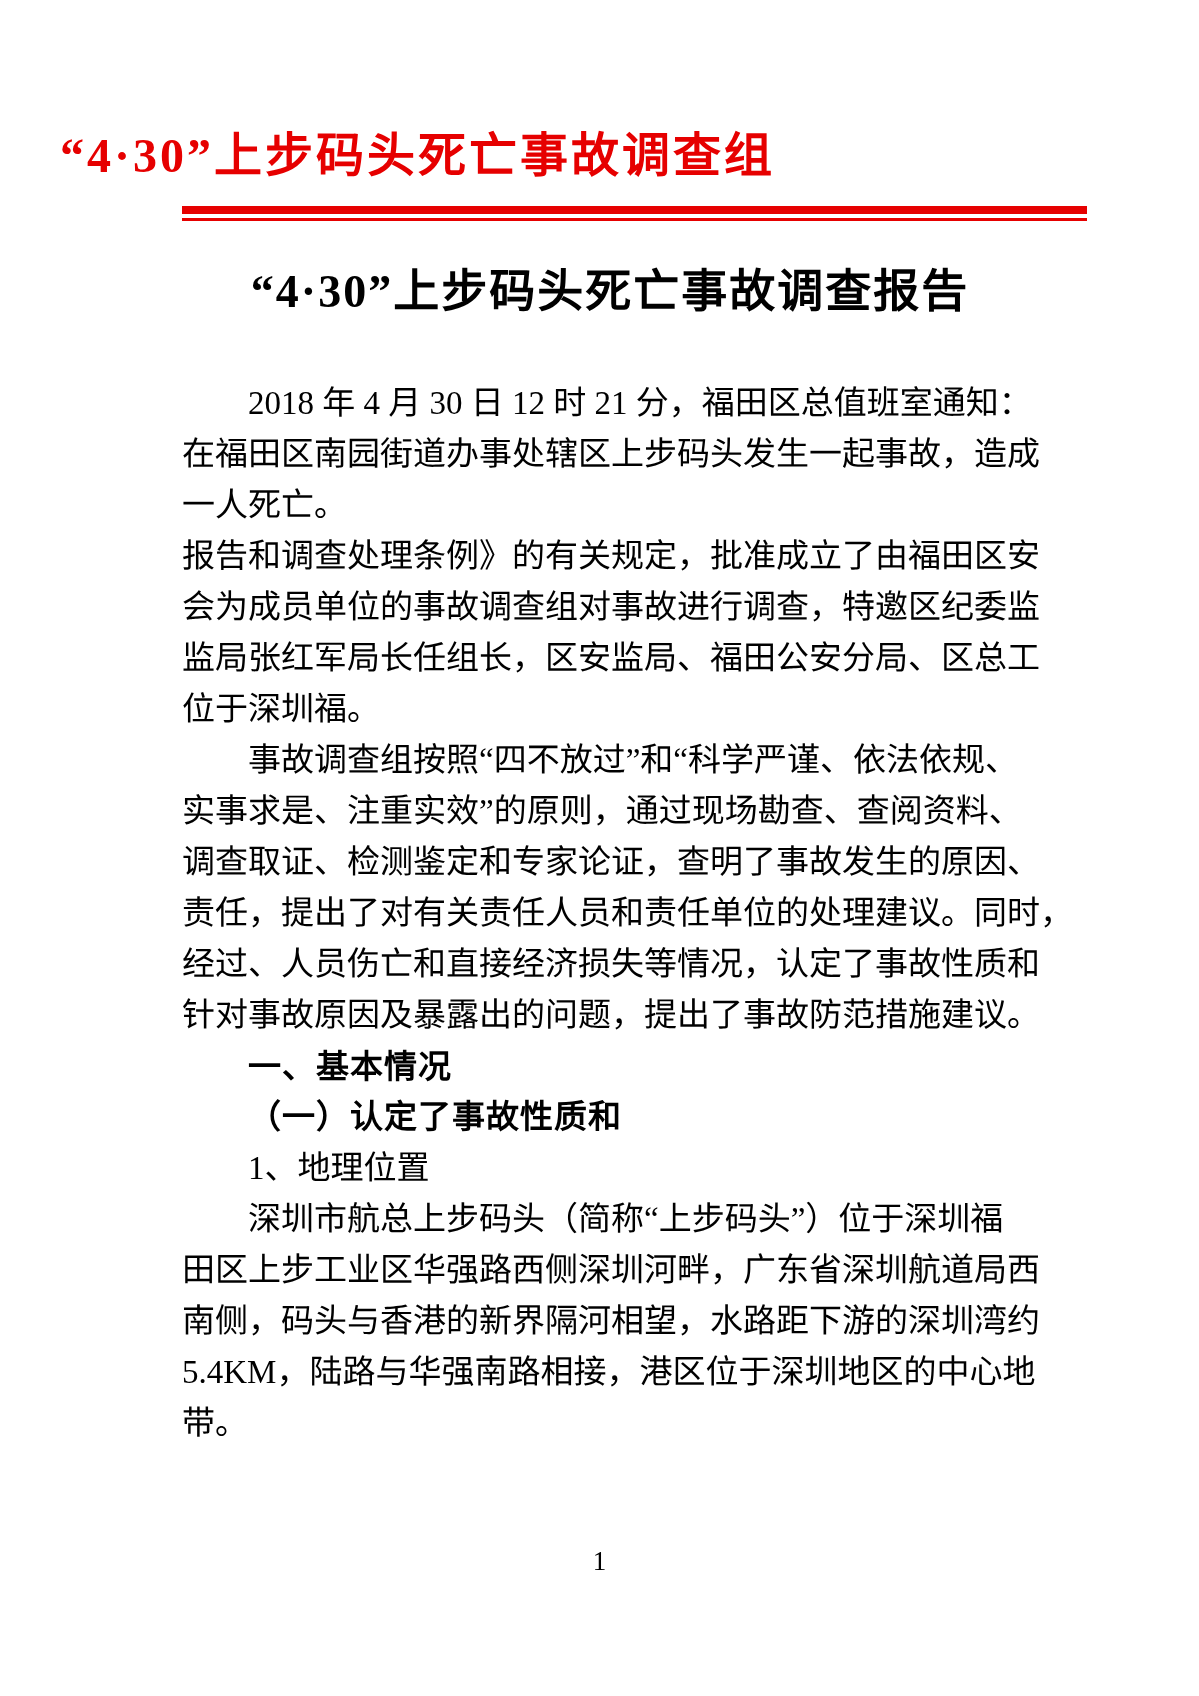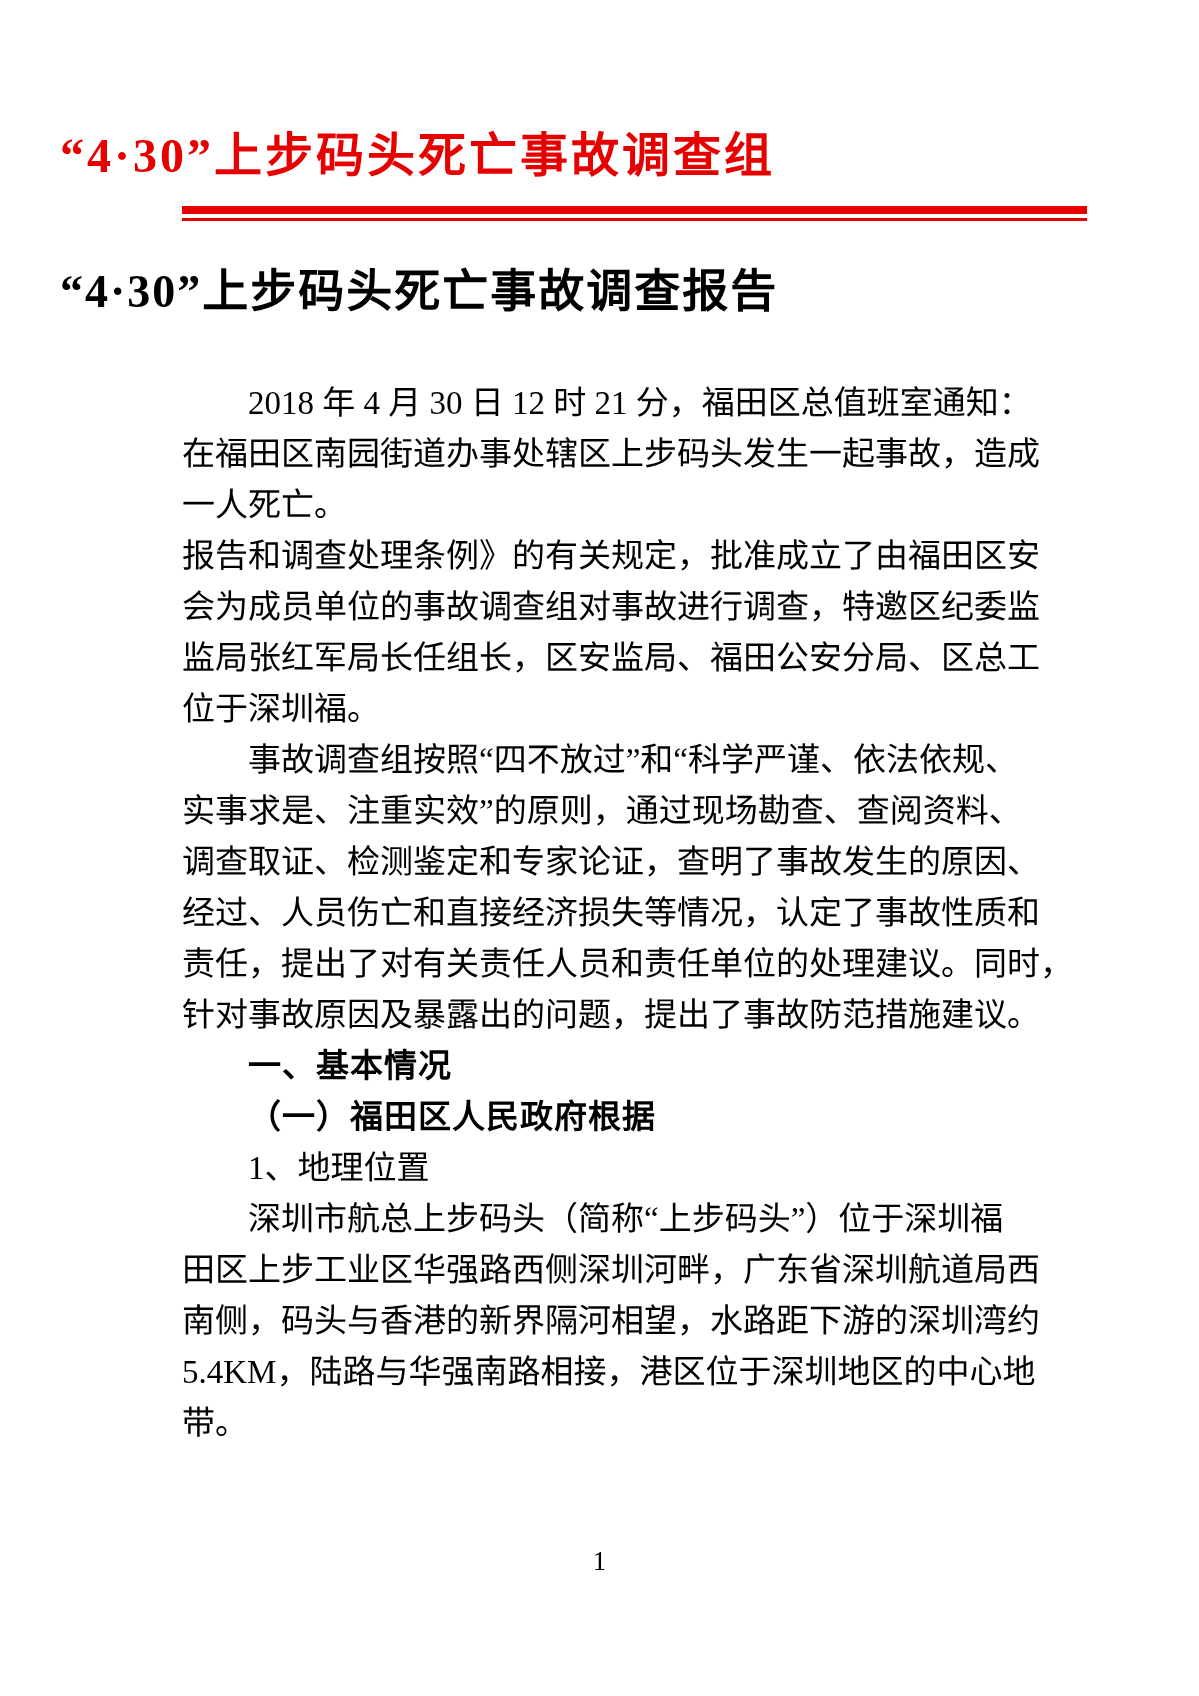--- a/index.html
+++ b/index.html
@@ -38,42 +38,42 @@
     height:4px;
     border-top:8px solid var(--accent-red);
     border-bottom:3px solid var(--accent-red);
   }
   .doc-title{
     position:absolute;
     top:254px;
     left:60px;
     width:1100px;
     margin:0;
-    text-align:left;
+    text-align:center;
     font-size:46px;
     font-weight:bold;
     letter-spacing:2px;
     color:var(--text);
     white-space:nowrap;
   }
   .body-text{
     position:absolute;
     top:378px;
     left:182px;
     width:870px;
     font-size:33px;
     line-height:51px;
   }
   .line{
     height:51px;
     white-space:nowrap;
   }
   .line.indent{padding-left:66px;}
   .line.h1{
-    font-family:Liberation Serif, serif;
+    font-family:Liberation Sans, sans-serif;
     font-weight:bold;
     letter-spacing:1px;
   }
   .line.h2{
     font-weight:bold;
     letter-spacing:1px;
   }
   .page-number{
     position:absolute;
     top:1546px;
@@ -100,25 +100,25 @@
     <div class="line indent">2018 年 4 月 30 日 12 时 21 分，福田区总值班室通知：</div>
     <div class="line">在福田区南园街道办事处辖区上步码头发生一起事故，造成</div>
     <div class="line">一人死亡。</div>
     <div class="line">报告和调查处理条例》的有关规定，批准成立了由福田区安</div>
     <div class="line">会为成员单位的事故调查组对事故进行调查，特邀区纪委监</div>
     <div class="line">监局张红军局长任组长，区安监局、福田公安分局、区总工</div>
     <div class="line">位于深圳福。</div>
     <div class="line indent">事故调查组按照“四不放过”和“科学严谨、依法依规、</div>
     <div class="line">实事求是、注重实效”的原则，通过现场勘查、查阅资料、</div>
     <div class="line">调查取证、检测鉴定和专家论证，查明了事故发生的原因、</div>
+    <div class="line">责任，提出了对有关责任人员和责任单位的处理建议。同时，</div>
     <div class="line">经过、人员伤亡和直接经济损失等情况，认定了事故性质和</div>
-    <div class="line">责任，提出了对有关责任人员和责任单位的处理建议。同时，</div>
     <div class="line">针对事故原因及暴露出的问题，提出了事故防范措施建议。</div>
     <div class="line indent h1">一、基本情况</div>
-    <div class="line indent h2">（一）福田区人民政府根据</div>
+    <div class="line indent h2">（一）认定了事故性质和</div>
     <div class="line indent">1、地理位置</div>
     <div class="line indent">深圳市航总上步码头（简称“上步码头”）位于深圳福</div>
     <div class="line">田区上步工业区华强路西侧深圳河畔，广东省深圳航道局西</div>
     <div class="line">南侧，码头与香港的新界隔河相望，水路距下游的深圳湾约</div>
     <div class="line">5.4KM，陆路与华强南路相接，港区位于深圳地区的中心地</div>
     <div class="line">带。</div>
   </div>
 
   <div class="page-number">1</div>
 

